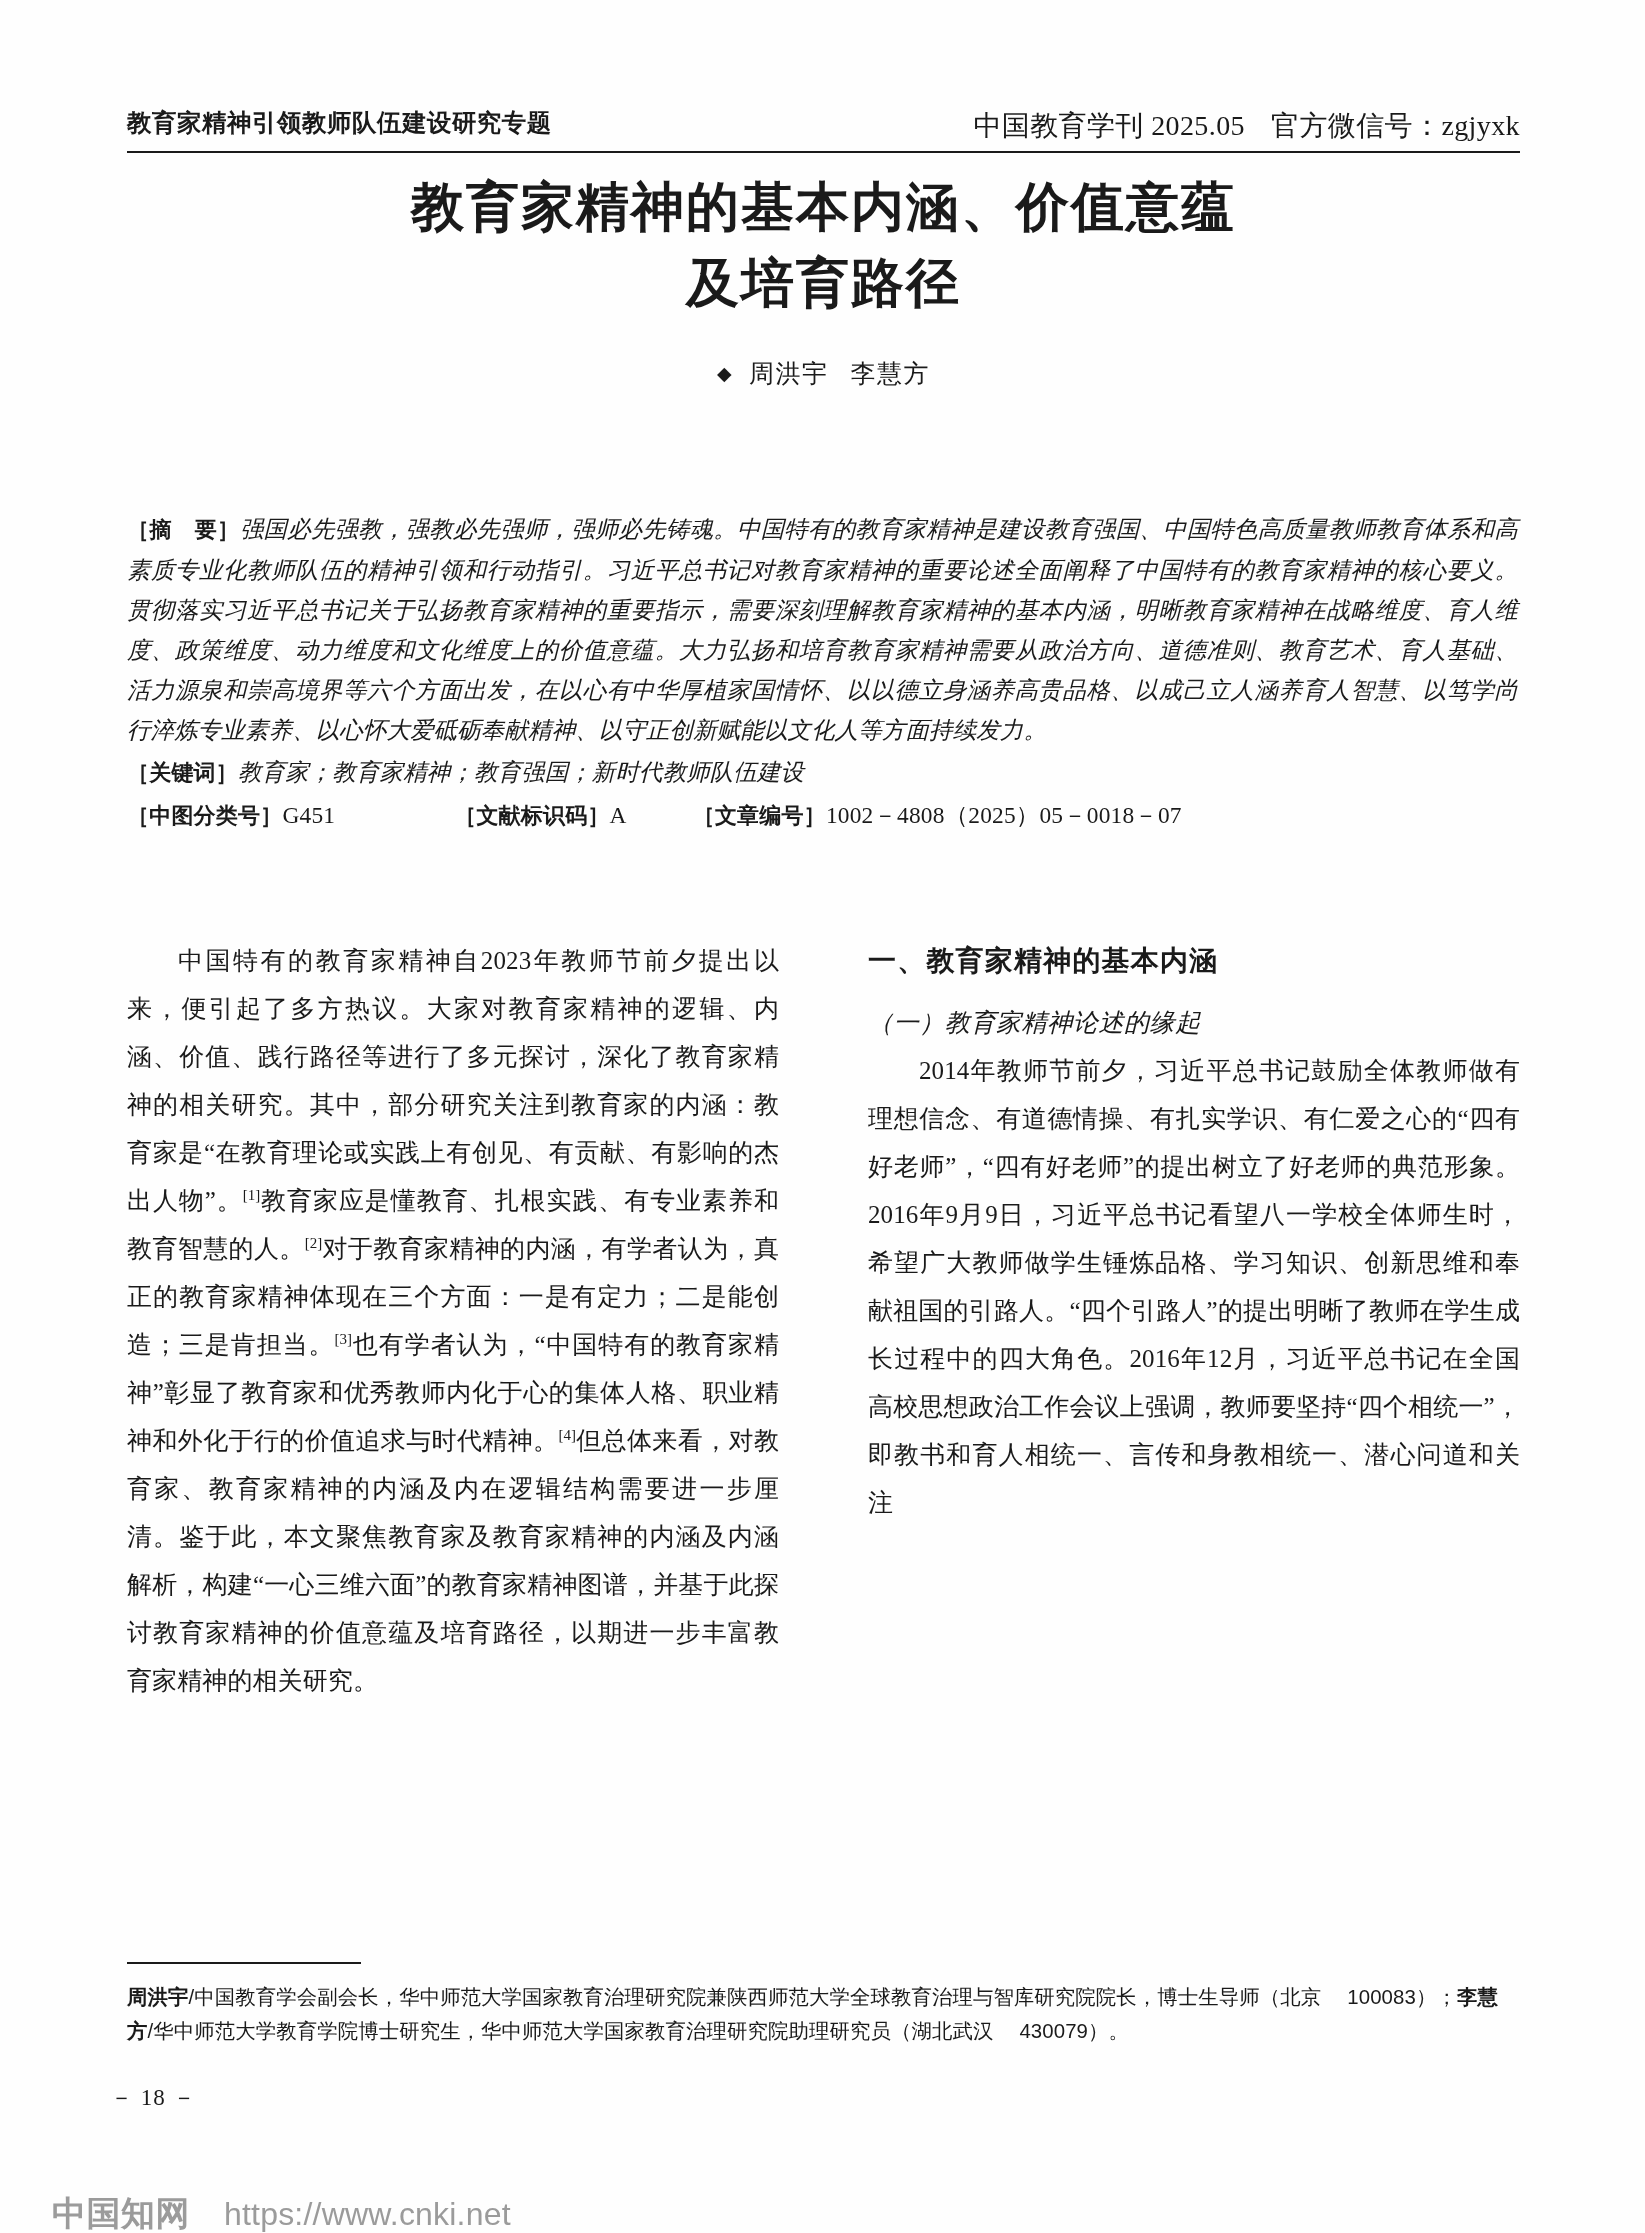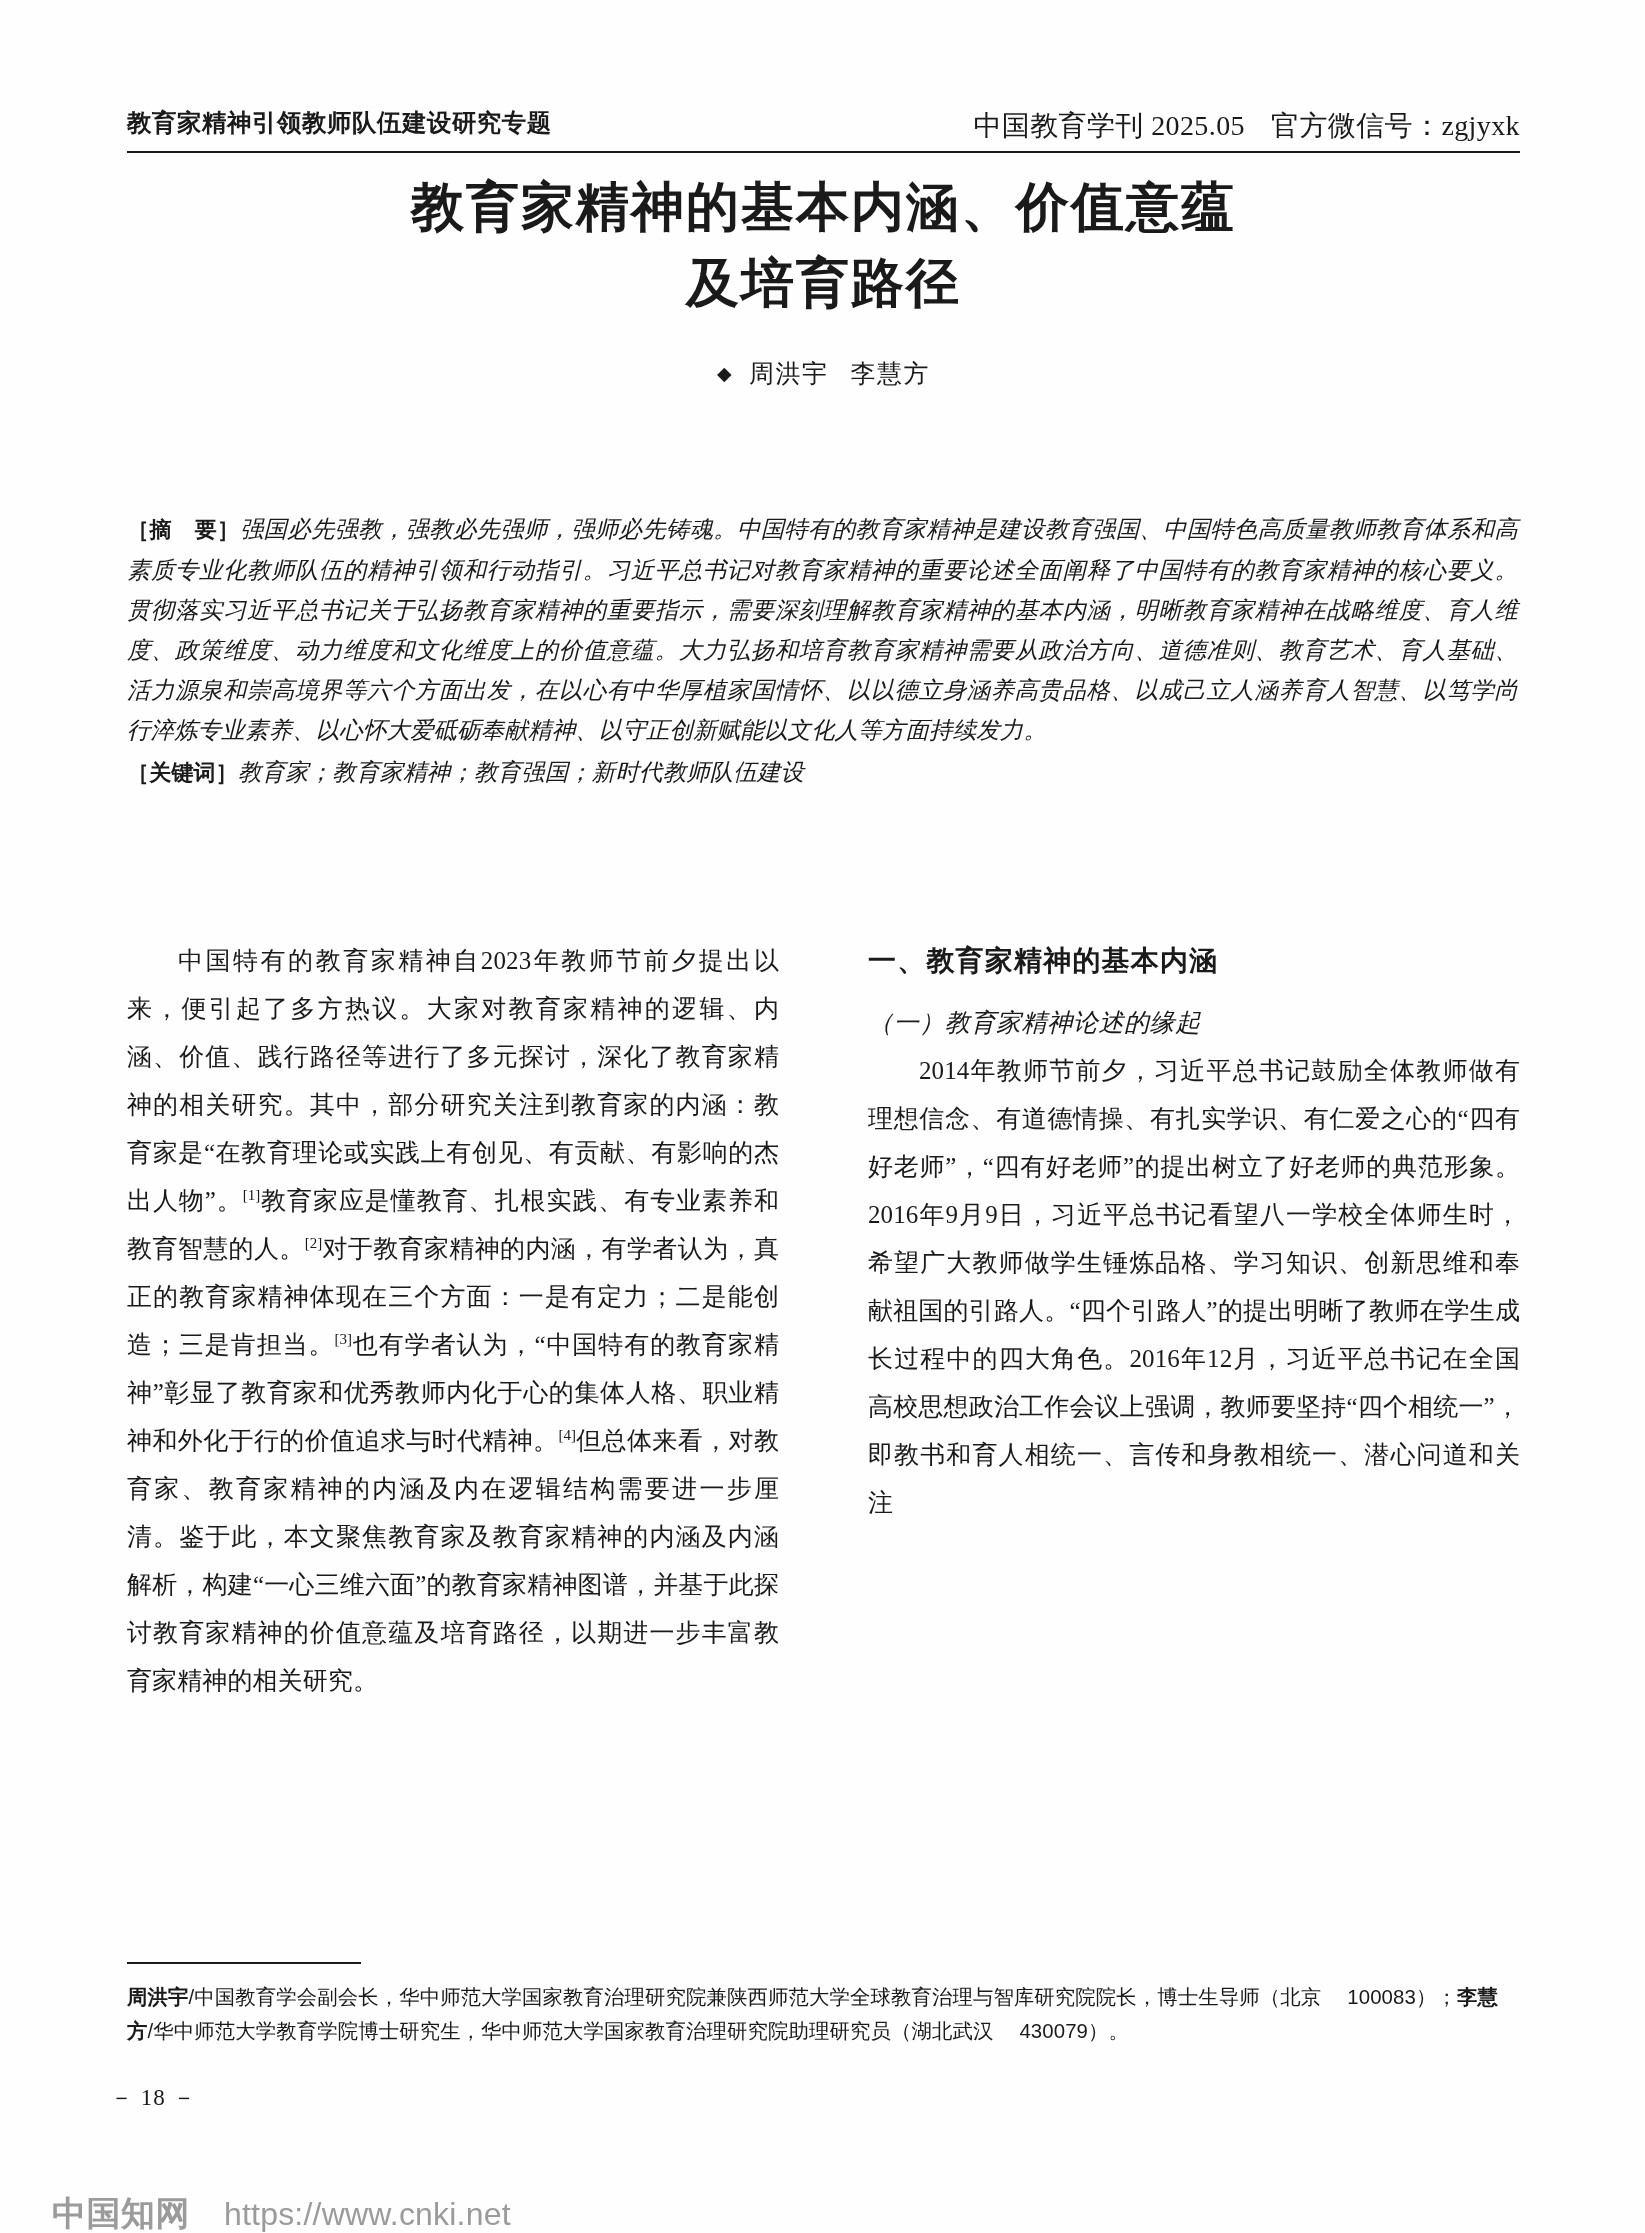--- a/index.html
+++ b/index.html
@@ -224,20 +224,21 @@
     <h1 class="doc-title">
       <span>教育家精神的基本内涵、价值意蕴</span><br>
       <span>及培育路径</span>
     </h1>
     <div class="authors"><span class="diamond">◆</span><span>周洪宇</span><span class="name-gap"></span><span>李慧方</span></div>
   </div>
 
   <div class="meta-block">
     <p class="abstract-p"><span class="lbl lbl-wide">［摘　要］</span><span>强国必先强教，强教必先强师，强师必先铸魂。中国特有的教育家精神是建设教育强国、中国特色高质量教师教育体系和高素质专业化教师队伍的精神引领和行动指引。习近平总书记对教育家精神的重要论述全面阐释了中国特有的教育家精神的核心要义。贯彻落实习近平总书记关于弘扬教育家精神的重要指示，需要深刻理解教育家精神的基本内涵，明晰教育家精神在战略维度、育人维度、政策维度、动力维度和文化维度上的价值意蕴。大力弘扬和培育教育家精神需要从政治方向、道德准则、教育艺术、育人基础、活力源泉和崇高境界等六个方面出发，在以心有中华厚植家国情怀、以以德立身涵养高贵品格、以成己立人涵养育人智慧、以笃学尚行淬炼专业素养、以心怀大爱砥砺奉献精神、以守正创新赋能以文化人等方面持续发力。</span></p>
     <p class="kw-line"><span class="lbl">［关键词］</span><span>教育家；教育家精神；教育强国；新时代教师队伍建设</span></p>
+    <p class="class-line"><span class="lbl">［中图分类号］</span><span>G451</span><span class="seg-gap-a"></span><span class="lbl">［文献标识码］</span><span>A</span><span class="seg-gap-b"></span><span class="lbl">［文章编号］</span><span>1002－4808（2025）05－0018－07</span></p>
   </div>
 
   <div class="body-cols">
 
     <div class="col">
       <p><span>中国特有的教育家精神自2023年教师节前夕提出以来，便引起了多方热议。大家对教育家精神的逻辑、内涵、价值、践行路径等进行了多元探讨，深化了教育家精神的相关研究。其中，部分研究关注到教育家的内涵：教育家是“在教育理论或实践上有创见、有贡献、有影响的杰出人物”。</span><sup class="cite">[1]</sup><span>教育家应是懂教育、扎根实践、有专业素养和教育智慧的人。</span><sup class="cite">[2]</sup><span>对于教育家精神的内涵，有学者认为，真正的教育家精神体现在三个方面：一是有定力；二是能创造；三是肯担当。</span><sup class="cite">[3]</sup><span>也有学者认为，“中国特有的教育家精神”彰显了教育家和优秀教师内化于心的集体人格、职业精神和外化于行的价值追求与时代精神。</span><sup class="cite">[4]</sup><span>但总体来看，对教育家、教育家精神的内涵及内在逻辑结构需要进一步厘清。鉴于此，本文聚焦教育家及教育家精神的内涵及内涵解析，构建“一心三维六面”的教育家精神图谱，并基于此探讨教育家精神的价值意蕴及培育路径，以期进一步丰富教育家精神的相关研究。</span></p>
     </div>
 
     <div class="col">
       <p class="sec-h1">一、教育家精神的基本内涵</p>

